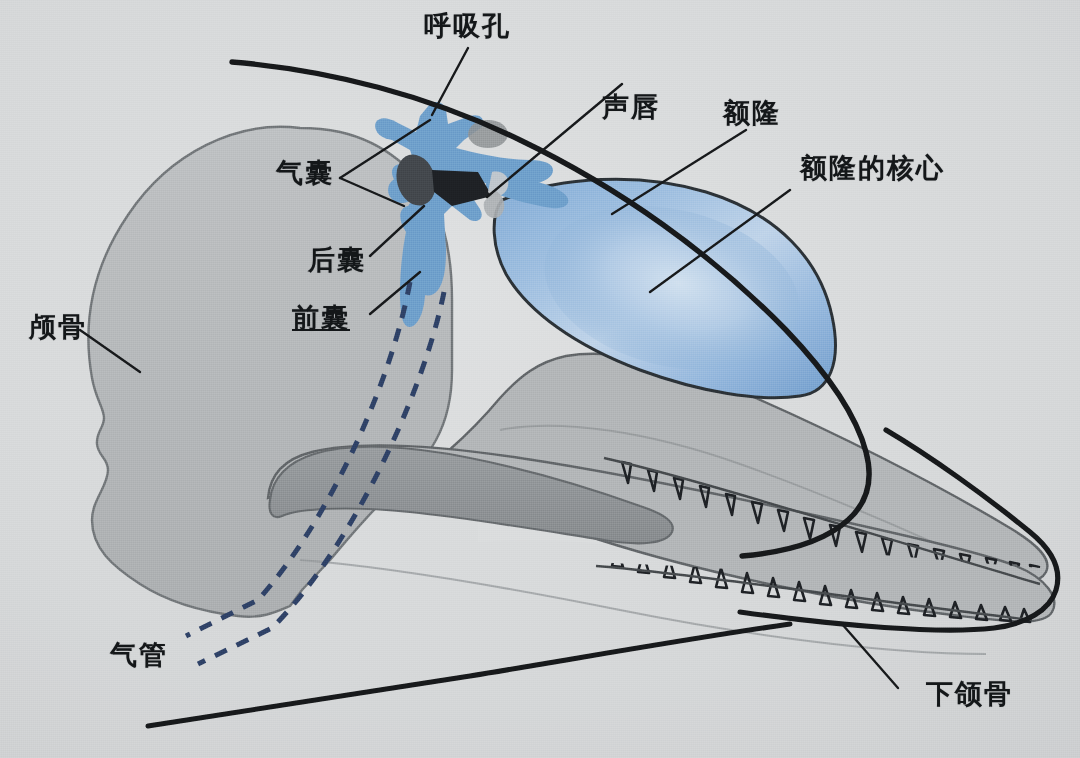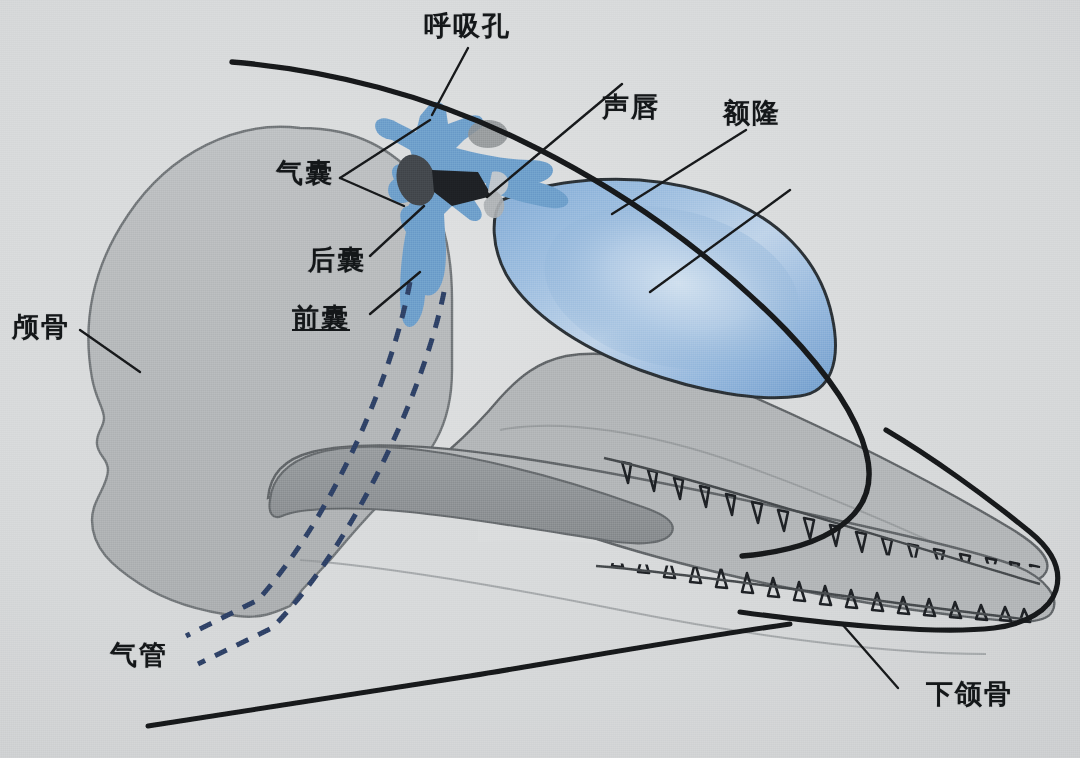--- a/index.html
+++ b/index.html
@@ -289,20 +289,21 @@
 
       <path d="M898,688 L842,624"></path>
     </g>
   </svg>
 
   <div id="grain"></div>
 
   <div class="lbl" style="left:424px; top:13px;">呼吸孔</div>
   <div class="lbl" style="left:602px; top:53px;margin-top:41px;">声唇</div>
   <div class="lbl" style="left:723px; top:100px;font-family:Liberation Serif, serif;">额隆</div>
+  <div class="lbl" style="left:800px; top:155px;">额隆的核心</div>
   <div class="lbl" style="left:256px; top:160px;margin-left:20px;">气囊</div>
   <div class="lbl" style="left:292px; top:247px;margin-left:16px;">后囊</div>
   <div class="lbl" style="left:292px; top:305px;text-decoration:underline;">前囊</div>
-  <div class="lbl" style="left:12px; top:314px;">颅骨</div>
+  <div class="lbl" style="left:29px; top:314px;">颅骨</div>
   <div class="lbl" style="left:110px; top:642px;text-align:center;">气管</div>
   <div class="lbl" style="left:926px; top:681px;">下颌骨</div>
 
 </div>
 
 </body></html>

